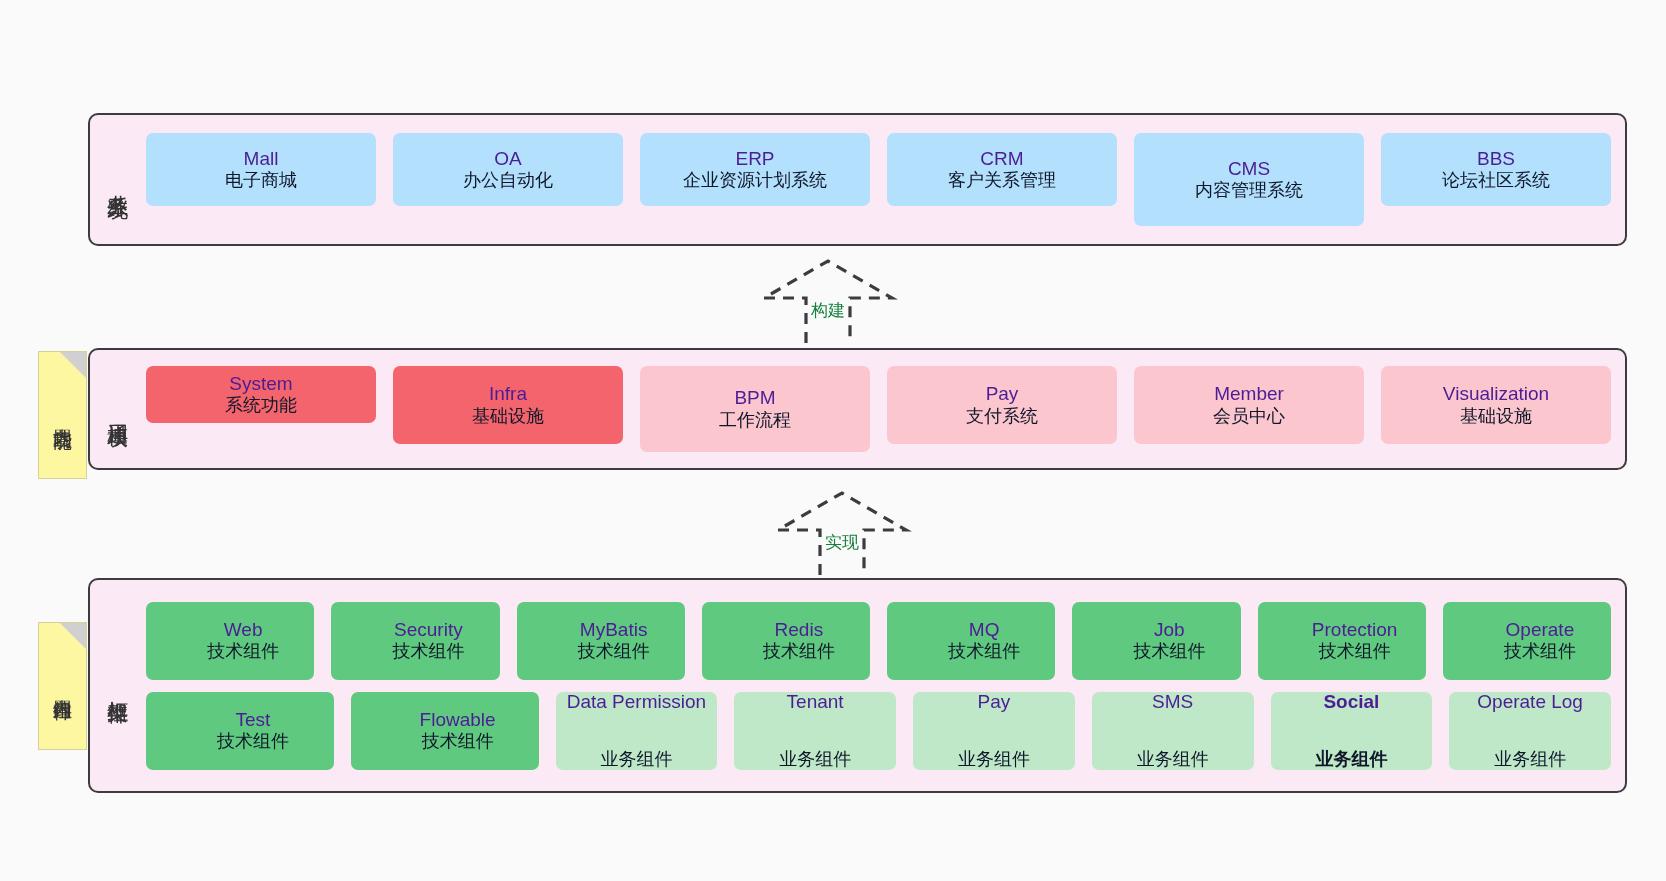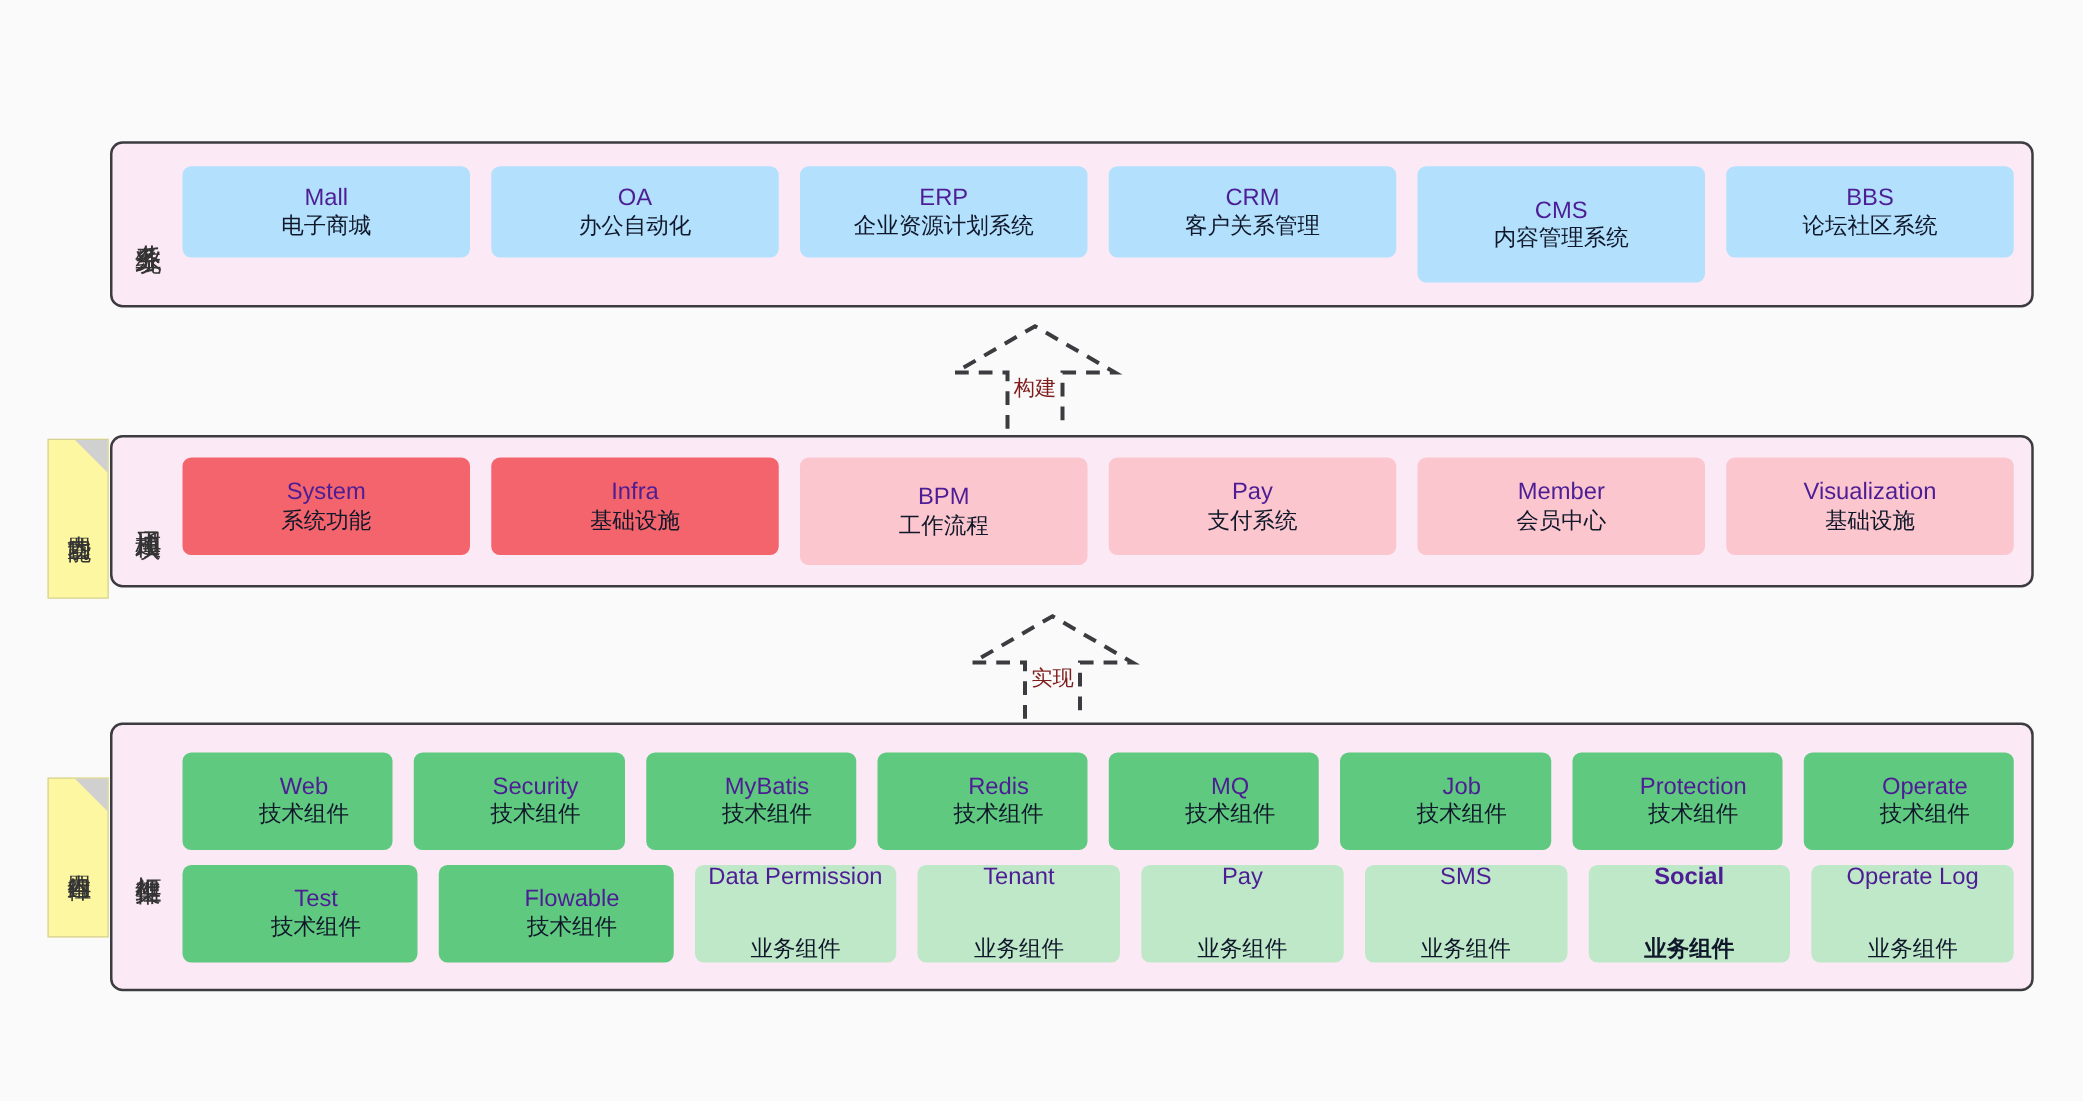--- a/index.html
+++ b/index.html
@@ -118,21 +118,21 @@
   .arrow {
     position: absolute;
   }
   .arrow svg { display: block; }
   .arrow .alabel {
     position: absolute;
     left: 0;
     right: 0;
     text-align: center;
     font-size: 17px;
-    color: #7f1d1d;
+    color: #15803d;
   }
 </style>
 </head>
 <body>
 
 <div class="canvas">
 
   <div class="layer" style="left:88px; top:113px; width:1539px; height:133px;">
     <div class="layer-title">业务系统</div>
     <div class="layer-body">
@@ -174,21 +174,21 @@
 
   <div class="note" style="left:38px; top:351px; width:49px; height:128px;">
     <span class="fold"></span>
     <span>内置功能</span>
   </div>
 
   <div class="layer" style="left:88px; top:348px; width:1539px; height:122px;">
     <div class="layer-title">通用模块</div>
     <div class="layer-body">
       <div class="row">
-        <div class="card red" style="height:78px;">
+        <div class="card red" style="height:57px;">
           <span class="en">System</span>
           <span class="cn">系统功能</span>
         </div>
         <div class="card red" style="height:78px;">
           <span class="en">Infra</span>
           <span class="cn">基础设施</span>
         </div>
         <div class="card pinkish" style="height:86px;">
           <span class="en">BPM</span>
           <span class="cn">工作流程</span>

